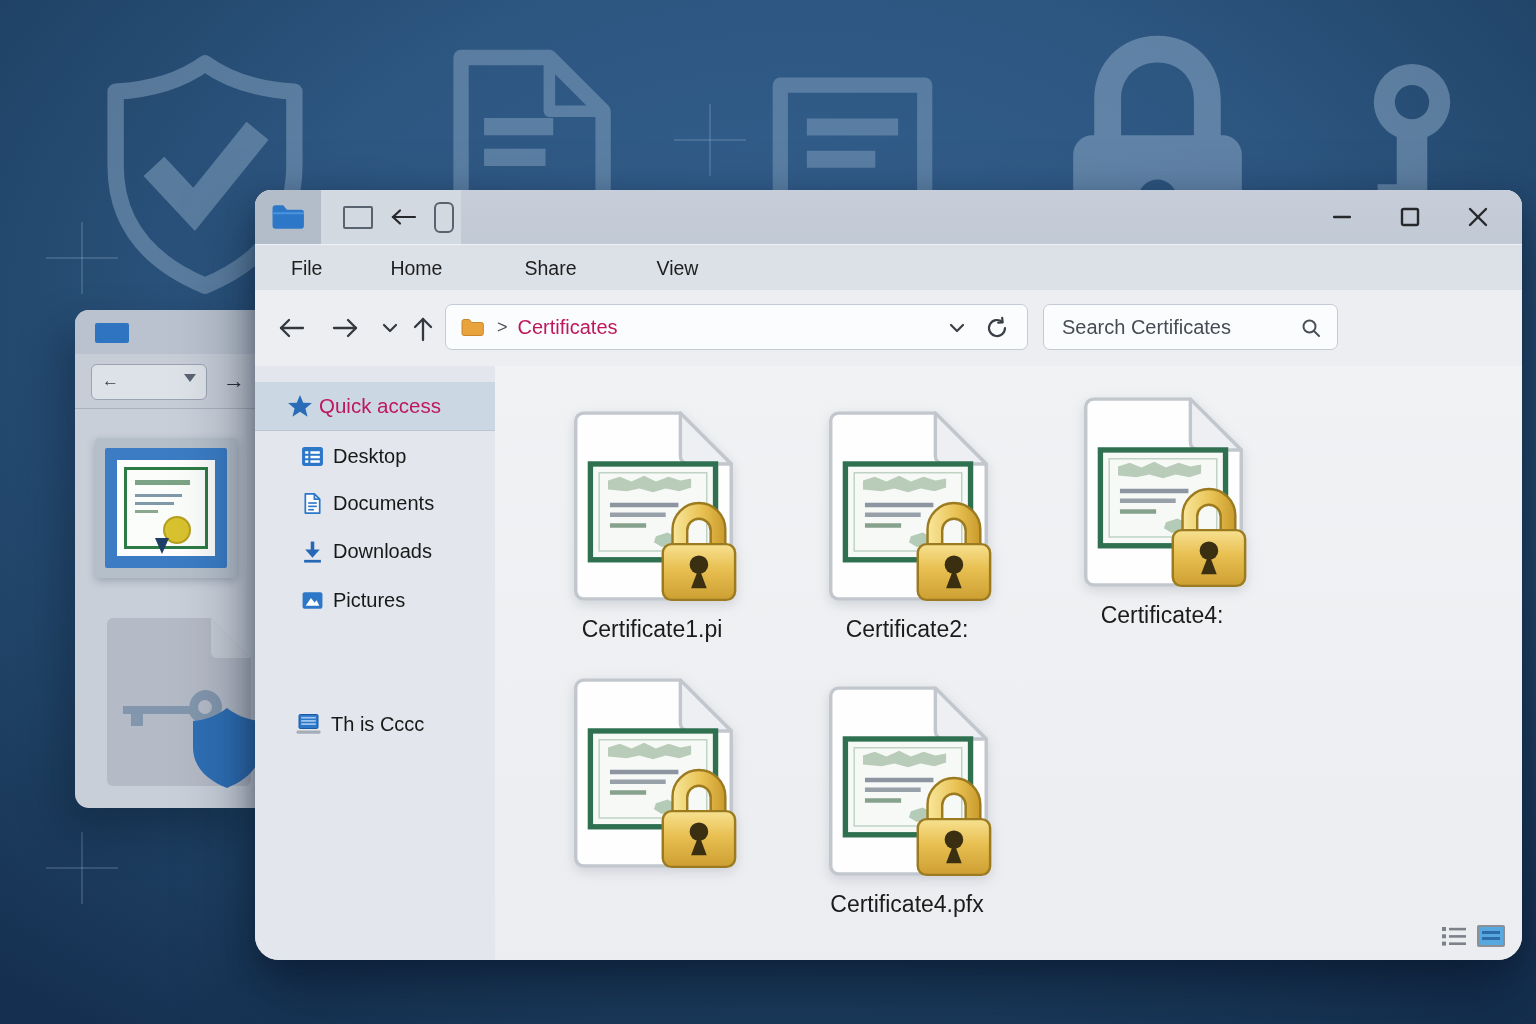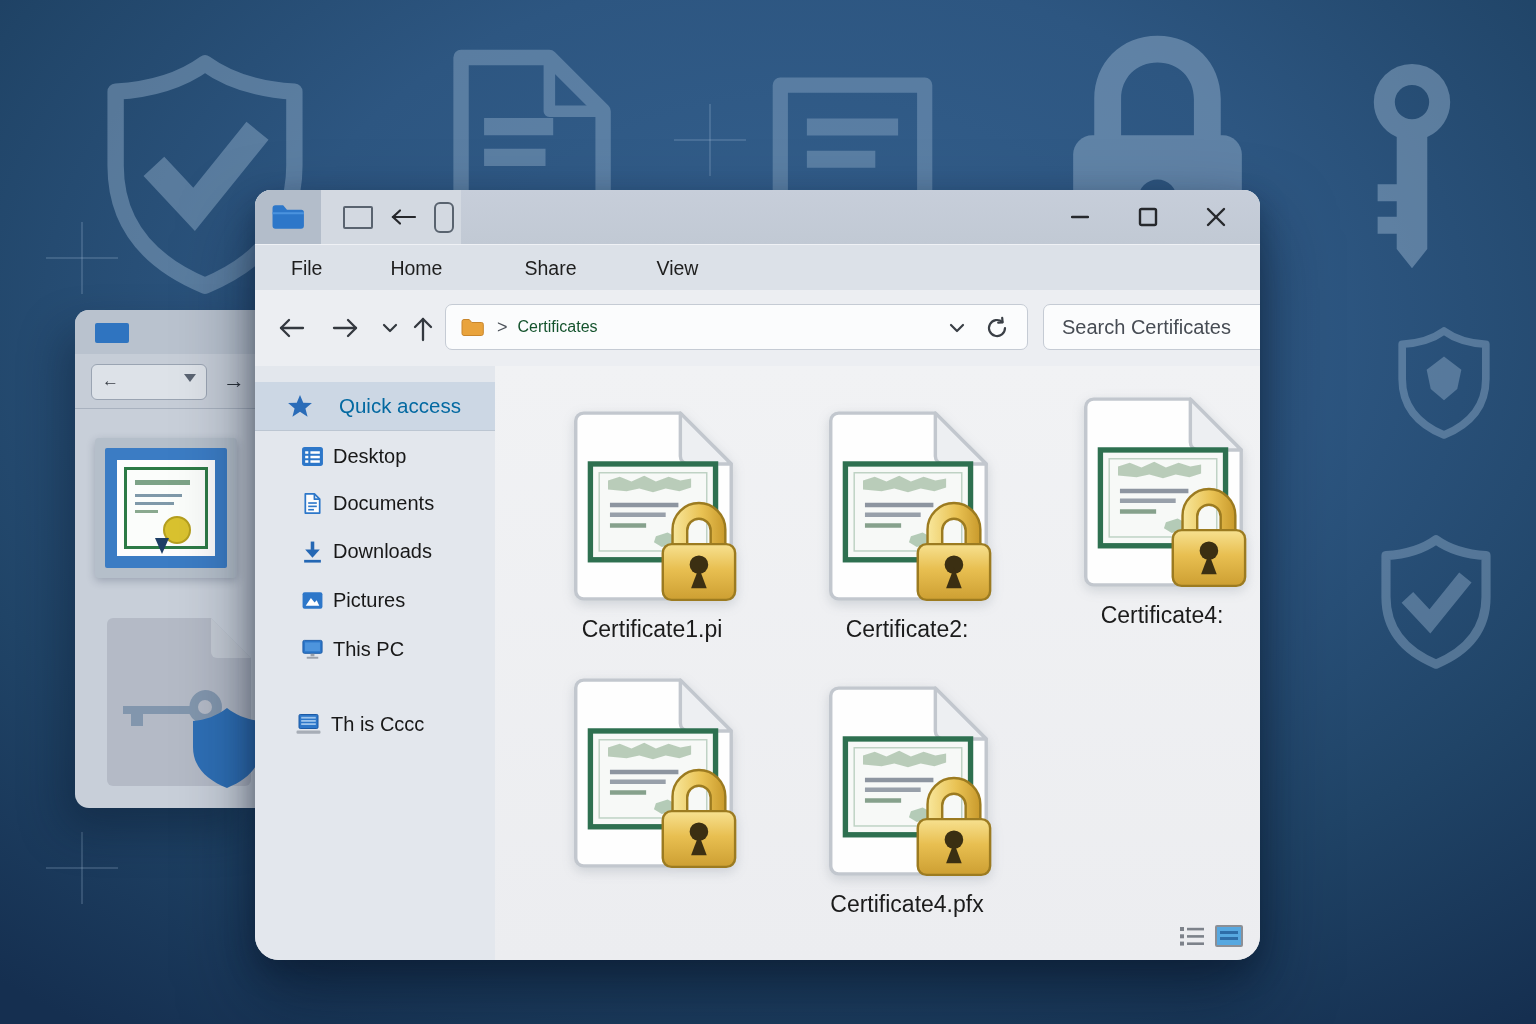--- a/index.html
+++ b/index.html
@@ -32,21 +32,21 @@
   .bw-certblue{position:absolute;inset:10px;background:#3b7cc4;border-radius:2px;}
   .bw-certwhite{position:absolute;inset:12px;background:#fdfdfd;}
   .bw-certinner{position:absolute;inset:7px;border:3px solid #2c7a46;background:#fbfdfb;}
   .bw-line{position:absolute;height:3px;background:#7f99a9;}
   .bw-seal{position:absolute;right:14px;bottom:2px;width:24px;height:24px;border-radius:50%;
            background:#d9c22f;border:2px solid #b59f1f;}
   .bw-ribbon{position:absolute;right:20px;bottom:-12px;width:0;height:0;border-left:7px solid transparent;
            border-right:7px solid transparent;border-top:16px solid #1d3e66;}
   .bw-keydoc{position:absolute;left:24px;top:302px;width:160px;height:180px;}
   
-  .window{position:absolute;left:255px;top:190px;width:1005px;height:770px;
+  .window{position:absolute;left:255px;top:190px;width:1267px;height:770px;
       border-radius:16px 16px 24px 24px;overflow:hidden;background:#eef0f3;
       box-shadow:0 36px 72px rgba(6,18,36,.5),0 12px 28px rgba(6,18,36,.35);}
   .titlebar{position:absolute;left:0;top:0;right:0;height:54px;
       background:linear-gradient(#c7ceda,#c1c9d4);}
   .appicon-box{position:absolute;left:0;top:0;width:66px;height:54px;background:#b3bdca;
       display:flex;align-items:center;justify-content:center;}
   .titletab{position:absolute;left:66px;top:0;width:140px;height:54px;background:#d3d9e1;
       display:flex;align-items:center;}
   .tab-square{width:26px;height:19px;border:2px solid #59636f;border-radius:2px;margin-left:22px;}
   .tab-arrow{margin-left:16px;}
@@ -56,33 +56,33 @@
   .menubar{position:absolute;left:0;top:54px;right:0;height:46px;background:#dce1e8;
       border-top:1px solid rgba(255,255,255,.55);display:flex;align-items:center;}
   .menu-item{font-size:19.5px;color:#1e1e1e;padding:0 12px;}
   .mi-file{margin-left:24px;} .mi-home{margin-left:44px;} .mi-share{margin-left:58px;} .mi-view{margin-left:56px;}
   .toolbar{position:absolute;left:0;top:100px;right:0;height:76px;background:#ecoff2;
       background:#eceef2;border-bottom:1px solid #d9dde3;}
   .navic{position:absolute;top:26px;}
   .addressbar{position:absolute;left:190px;top:14px;width:583px;height:46px;background:#fbfcfd;
       border:1.5px solid #c5cbd4;border-radius:7px;box-sizing:border-box;display:flex;align-items:center;}
   .crumb-sep{font-size:18px;color:#4c525a;margin:0 10px 0 12px;}
-  .crumb-text{font-size:16px;color:#14532d;}
+  .crumb-text{font-size:20px;color:#be185d;}
   .addr-chev{position:absolute;right:62px;top:18px;}
   .addr-refresh{position:absolute;right:18px;top:11px;}
   .searchbox{position:absolute;left:788px;top:14px;width:295px;height:46px;background:#fbfcfd;
       border:1.5px solid #c5cbd4;border-radius:7px;box-sizing:border-box;display:flex;align-items:center;}
   .search-text{font-size:20px;color:#474c54;margin-left:18px;}
   .search-glass{position:absolute;right:16px;top:13px;}
   .body{position:absolute;left:0;top:176px;right:0;bottom:0;}
   .sidebar{position:absolute;left:0;top:0;width:240px;bottom:0;background:#e3e7ed;border-right:1px solid #d3d8df;}
   .qa-row{position:absolute;left:0;top:16px;width:100%;height:48px;background:#ccd7e4;
       border-bottom:1px solid #bcc6d2;display:flex;align-items:center;}
   .qa-star{margin-left:32px;}
-  .qa-label{font-size:20.5px;color:#0369a1;margin-left:26px;}
+  .qa-label{font-size:20.5px;color:#be185d;margin-left:6px;}
   .side-row{position:absolute;left:0;width:100%;height:47px;display:flex;align-items:center;}
   .side-ic{margin-left:46px;width:23px;height:23px;flex:0 0 auto;}
   .side-label{font-size:20px;color:#181818;margin-left:9px;}
   .foot-row .side-ic{margin-left:40px;width:27px;height:24px;}
   .content{position:absolute;left:240px;top:0;right:0;bottom:0;
       background:linear-gradient(#f1f2f4,#ecedf0);}
   .tile{position:absolute;width:240px;text-align:center;}
   .tile svg{width:176px;height:196px;display:block;margin:0 auto;
       filter:drop-shadow(0 4px 6px rgba(60,75,95,.18));}
   .file-label{margin-top:12px;font-size:23px;color:#1b1b1b;}
@@ -362,29 +362,20 @@
 
       <div class="side-row" style="top:162px">
         <svg class="side-ic" viewBox="0 0 22 22">
           <rect x="9.3" y="1.5" width="3.4" height="8" fill="#2467b4"></rect>
           <polygon points="4,9 18,9 11,17" fill="#2467b4"></polygon>
           <rect x="3" y="19" width="16" height="2.6" fill="#2467b4"></rect>
         </svg>
         <span class="side-label">Downloads</span>
       </div>
 
-      <div class="side-row" style="top:260px">
-        <svg class="side-ic" viewBox="0 0 24 22">
-          <rect x="2" y="1.5" width="20" height="13.5" rx="1.5" fill="#2d77c9" stroke="#1d5da8" stroke-width="1"></rect>
-          <rect x="4.2" y="3.6" width="15.6" height="9.2" fill="#4d94dd"></rect>
-          <rect x="10" y="15.5" width="4" height="2.6" fill="#9aa1ab"></rect>
-          <rect x="6" y="18.6" width="12" height="2" fill="#9aa1ab"></rect>
-        </svg>
-        <span class="side-label">This PC</span>
-      </div>
 
       <div class="side-row foot-row" style="top:335px">
         <svg class="side-ic" viewBox="0 0 27 24">
           <rect x="4" y="1.5" width="19" height="14" rx="1.2" fill="#2d77c9" stroke="#1c5aa5" stroke-width="1"></rect>
           <rect x="6.2" y="3.8" width="14.6" height="1.8" fill="#9cc4ec"></rect>
           <rect x="6.2" y="7" width="14.6" height="1.8" fill="#9cc4ec"></rect>
           <rect x="6.2" y="10.2" width="14.6" height="1.8" fill="#9cc4ec"></rect>
           <rect x="1.5" y="17.5" width="24" height="3.2" rx="1.2" fill="#a7adb6"></rect>
         </svg>
         <span class="side-label">Th is Cccc</span>

